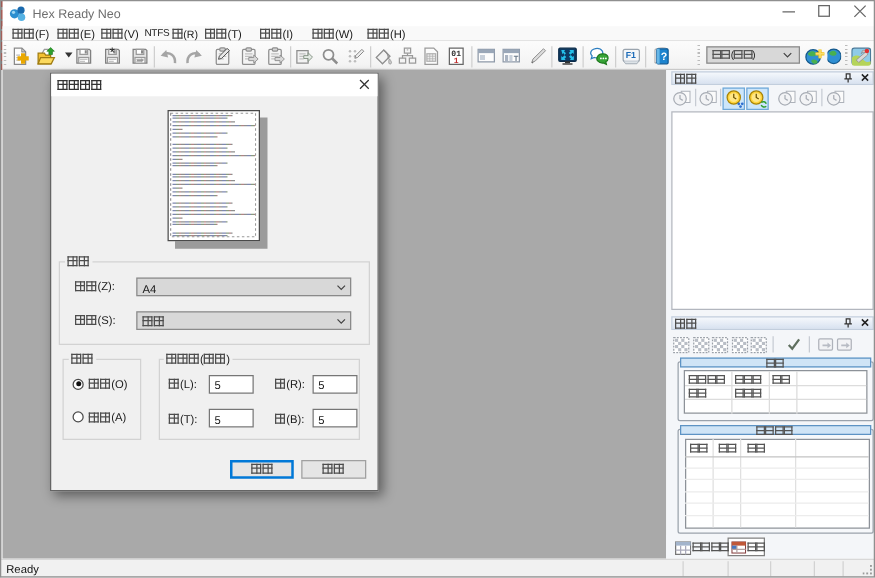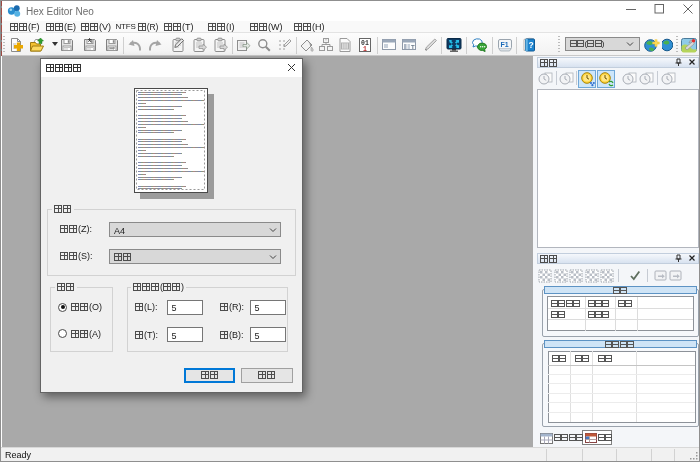--- a/index.html
+++ b/index.html
@@ -26,21 +26,21 @@
 
 <div class="a" style="left:0;top:0;width:700px;height:21px;background:#fff"></div>
 <div class="a" style="left:0;top:0;width:2px;height:56px;background:repeating-linear-gradient(#9c4a42 0 6px,#8a8a8a 6px 8px,#a85048 8px 15px,#777 15px 17px)"></div>
 <div class="a" style="left:0;top:56px;width:1px;height:406px;background:#828282"></div>
 <svg class="a" style="left:7px;top:4px" width="14" height="14" viewBox="0 0 14 14">
 <circle cx="4.6" cy="7" r="3.7" fill="#2b8fd0"></circle>
 <circle cx="9.8" cy="4.2" r="2.9" fill="#1a6aae"></circle>
 <circle cx="10.2" cy="9.8" r="3" fill="#55b2e4"></circle>
 <circle cx="3.8" cy="5.8" r="1.3" fill="#9fd7f2"></circle>
 </svg>
-<div class="a" style="left:26px;top:6px;font-size:10px;color:#6e6e6e">Hex Editor Neo</div>
+<div class="a" style="left:26px;top:6px;font-size:10px;color:#6e6e6e">Hex Ready Neo</div>
 <svg class="a" style="left:620px;top:0" width="80" height="18" viewBox="0 0 80 18">
     <path d="M6 9.5h10" stroke="#666" stroke-width="1"></path>
     <rect x="35" y="4.5" width="8.5" height="8.5" fill="none" stroke="#666"></rect>
     <path d="M63.5 4.5l9 9m0-9l-9 9" stroke="#666" stroke-width="1"></path>
   </svg>
 <div class="a" style="left:2px;top:21px;width:698px;height:11.5px;background:#f9f9f9;border-bottom:1px solid #e3e3e3"></div>
 <div class="a" style="left:10px;top:22.5px"><i class="k"></i><i class="k"></i><span class="lt">(F)</span></div>
 <div class="a" style="left:46px;top:22.5px"><i class="k"></i><i class="k"></i><span class="lt">(E)</span></div>
 <div class="a" style="left:81px;top:22.5px"><i class="k"></i><i class="k"></i><span class="lt">(V)</span></div>
 <div class="a" style="left:115.5px;top:22.5px"><span class="lt" style="font-size:8px;letter-spacing:-.2px">NTFS </span><i class="k"></i><span class="lt" style="font-size:8.5px">(R)</span></div>

